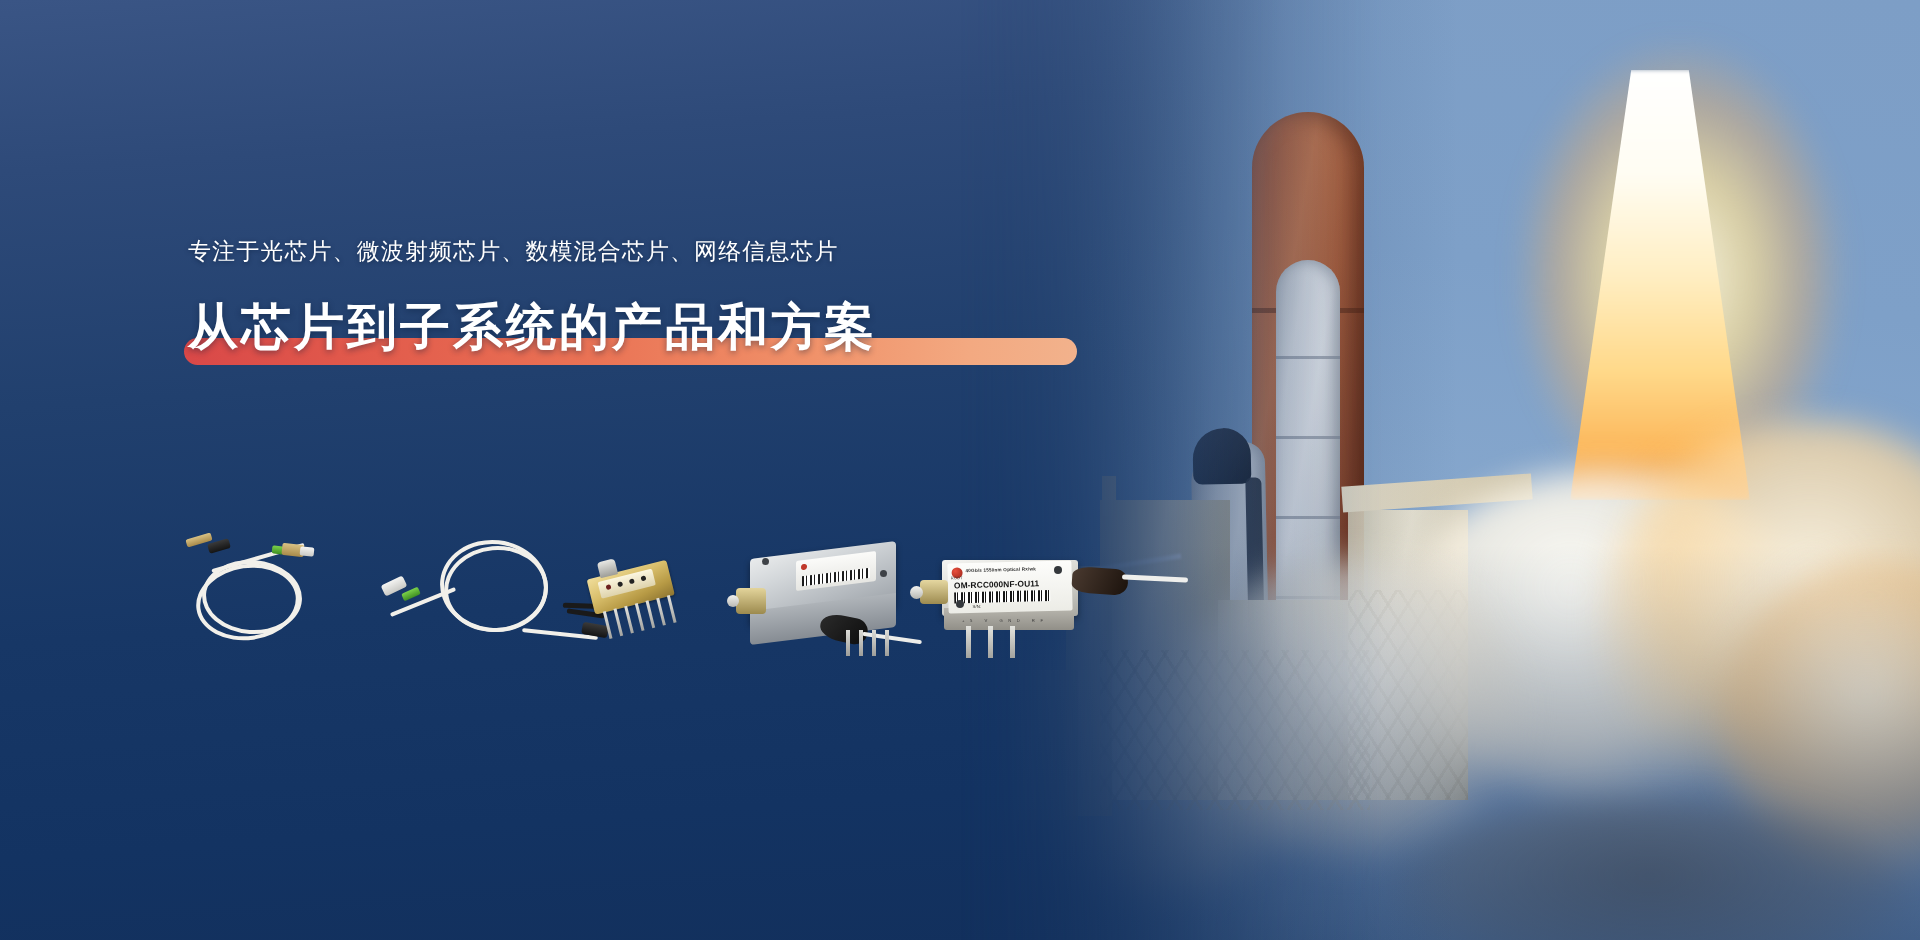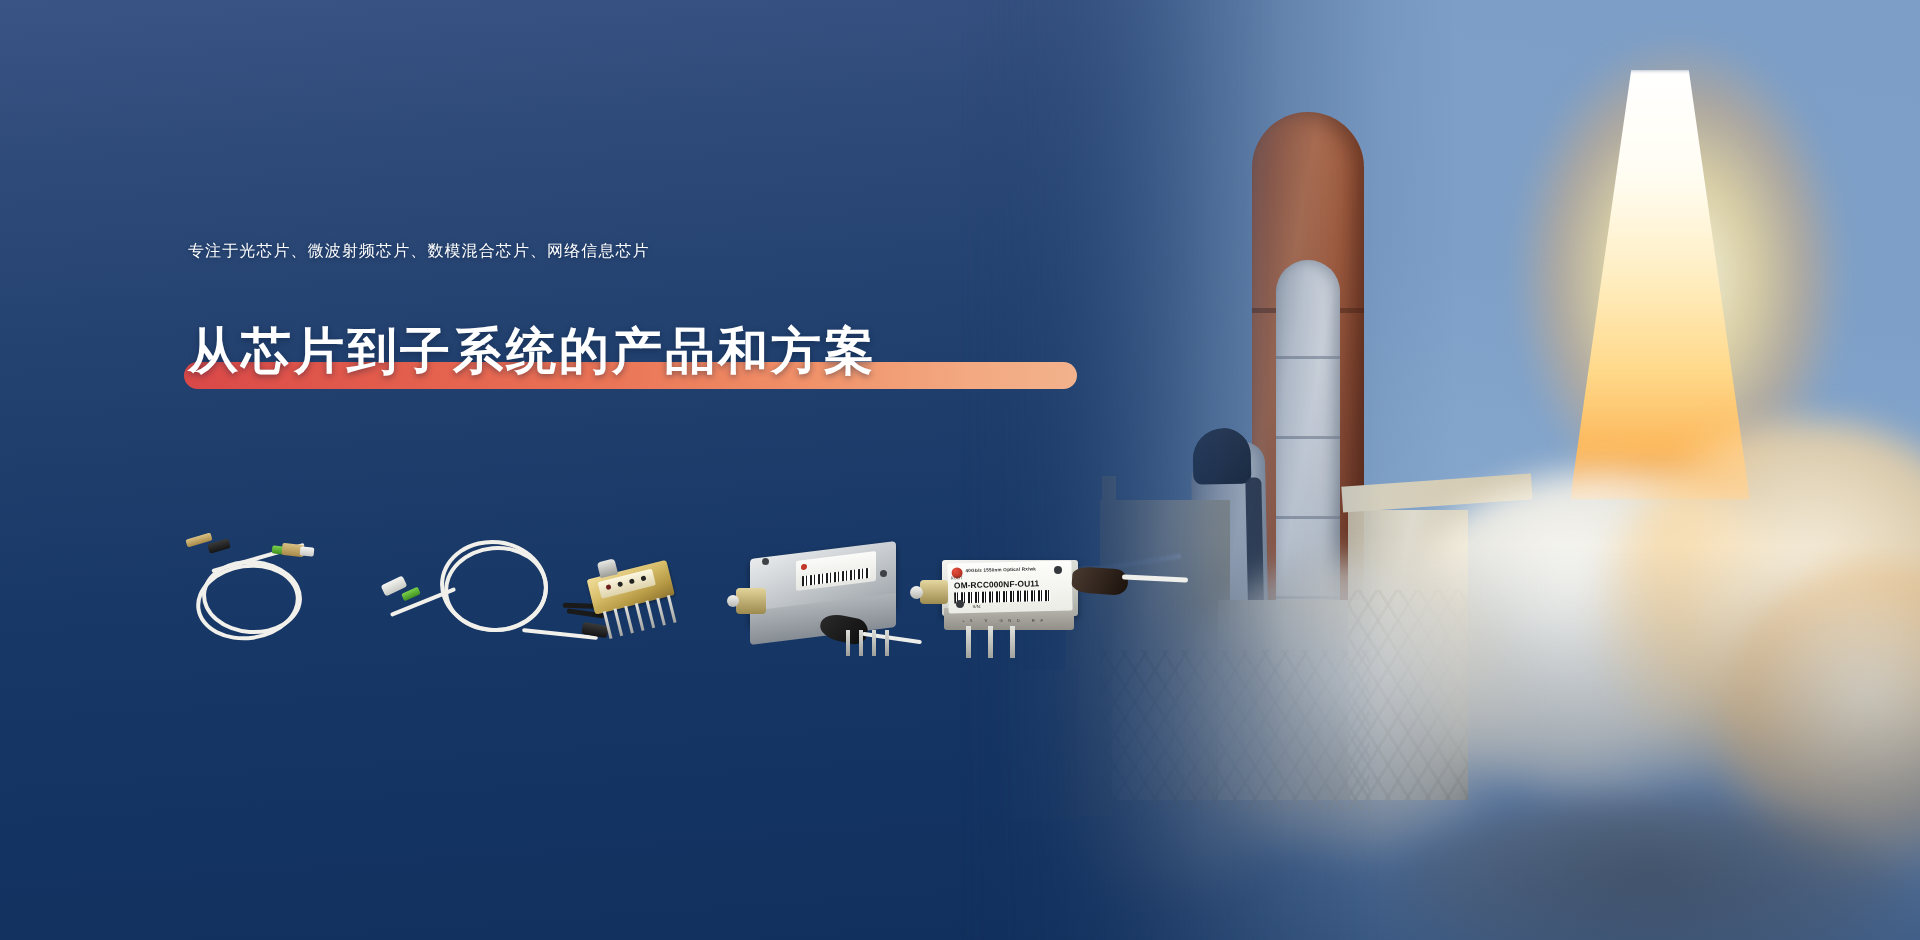--- a/index.html
+++ b/index.html
@@ -113,26 +113,26 @@
   
   .photo-darken{
     position:absolute; inset:0;
     background:linear-gradient(to right,rgba(17,46,89,.92) 0%,rgba(17,46,89,.55) 16%,rgba(17,46,89,.14) 34%,rgba(17,46,89,0) 52%),
                linear-gradient(to bottom,rgba(17,46,89,0) 58%,rgba(17,46,89,.34) 84%,rgba(17,46,89,.52) 100%);
   }
 
   
   .copy{ position:absolute; left:188px; top:228px; width:1000px; }
   .lead-line{
-    color:#ffffff; font-size:16px; line-height:46px; letter-spacing:1.1px;
+    color:#ffffff; font-size:23px; line-height:46px; letter-spacing:1.1px;
     white-space:nowrap; text-shadow:0 1px 4px rgba(8,26,56,.60);
   }
   .lead-line + .lead-line{ margin-top:8px; }
 
-  .headline-wrap{ position:relative; margin-top:44px; height:78px; }
+  .headline-wrap{ position:relative; margin-top:20px; height:78px; }
   .underbar{
     position:absolute; left:-4px; top:44px; width:893px; height:27px;
     border-radius:14px;
     background:linear-gradient(90deg,#d94848 0%,#e25c4c 22%,#ea7355 46%,#f09169 70%,#f3a981 88%,#f2b28c 100%);
   }
   .headline{
     position:relative; color:#ffffff; font-size:50px; font-weight:bold;
     letter-spacing:3px; line-height:66px; white-space:nowrap;
     text-shadow:0 2px 6px rgba(8,26,56,.45);
   }

